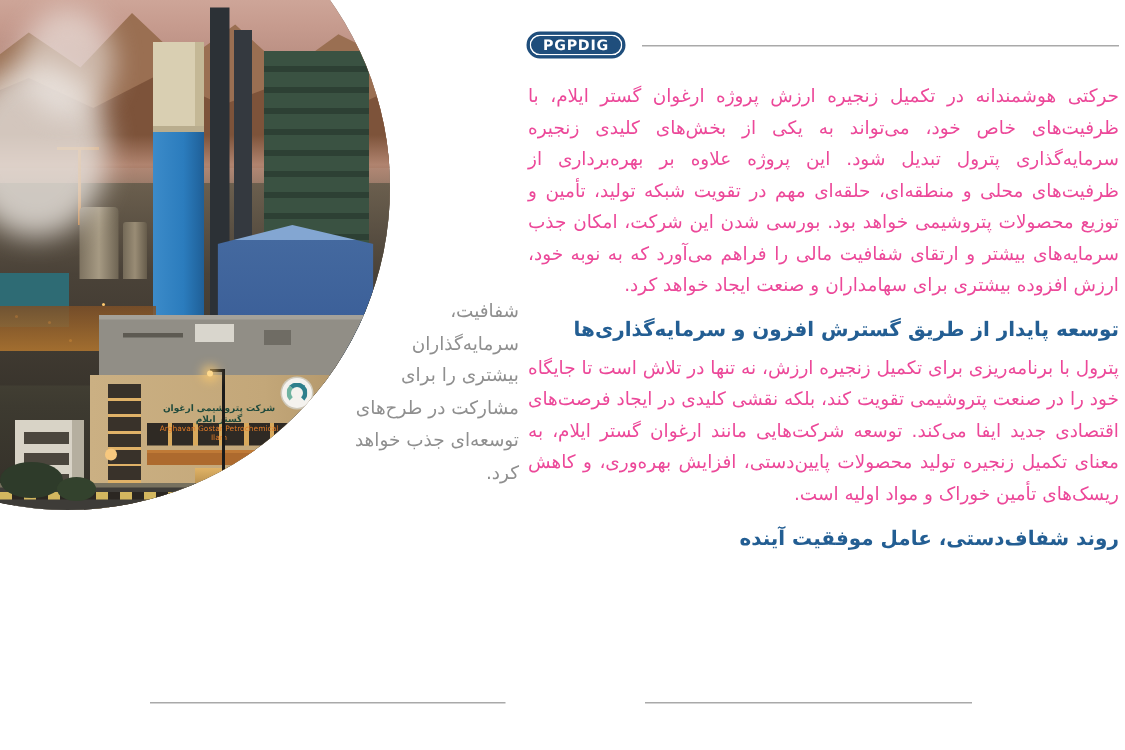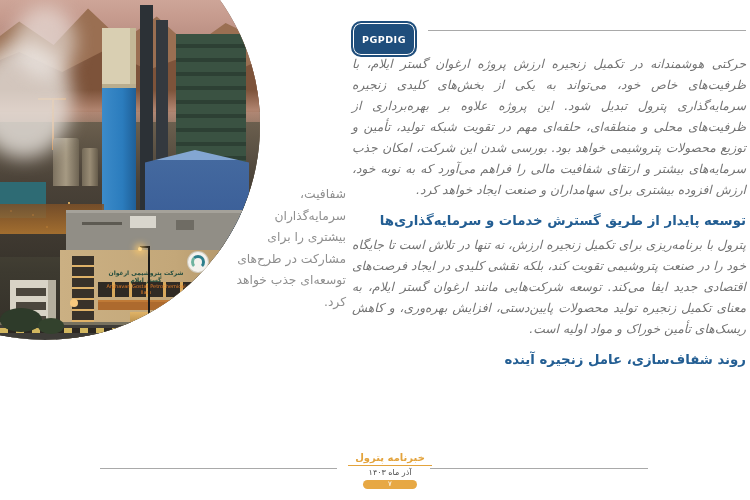--- a/index.html
+++ b/index.html
@@ -85,38 +85,38 @@
     box-shadow:0 0 7px 3px rgba(255,204,110,.9), -66px 54px 0 2px #f7c87e, 100px 40px 0 2px #f7c87e; }
   .ph-logo { left:358px; top:342px; width:20px; height:20px; border-radius:50%; background:#f4f2ee;
     box-shadow:0 0 0 1px #cfc9ba; }
   .ph-logo-arc { left:361px; top:345px; width:14px; height:14px; border-radius:50%;
     border:3px solid #2e7f8c; border-bottom-color:transparent; border-left-color:#6fb3a0; }
   .ph-sign-fa { left:276px; top:359px; width:80px; font-size:6px; font-weight:bold; color:#1f4a3c;
     direction:rtl; text-align:center; line-height:7px; }
   .ph-sign-en { left:272px; top:373px; width:88px; font-size:5px; color:#e07b28;
     text-align:center; line-height:6px; }
   
-  .pgpdig-badge { position:absolute; left:351px; top:21px; height:36px; padding:0 9px;
+  .pgpdig-badge { position:absolute; left:351px; top:21px; height:18px; padding:0 9px;
     border-radius:10px; background:#1f4e7c; border:2px solid #1f4e7c;
     box-shadow:inset 0 0 0 1px #ffffff; color:#fff; font-size:9.5px; font-weight:bold;
     letter-spacing:.5px; display:inline-flex; align-items:center; }
   .rule { position:absolute; height:1px; background:#a9a9a9; }
   .rule-top { left:428px; top:30px; width:318px; }
   .rule-bottom-left { left:100px; top:468px; width:237px; }
   .rule-bottom-right { left:430px; top:468px; width:218px; }
   
   .right-col { position:absolute; left:352px; top:54px; width:394px; direction:rtl; }
   .right-col p, .left-col p {
-    font-size:12.3px; line-height:21px; color:#737373;
-    text-align:justify; text-justify:inter-word;font-style:italic; }
+    font-size:12.3px; line-height:21px; color:#ec4899;
+    text-align:justify; text-justify:inter-word; }
   .right-col h3, .left-col h3 {
     font-size:13.3px; line-height:16px; font-weight:bold; color:#235e93; }
   .right-col p { margin-bottom:12px; }
   .right-col h3 { margin:2px 0 6px; }
-  .pull-quote { position:absolute; left:228px; top:184px; width:118px; direction:rtl;
+  .pull-quote { position:absolute; left:228px; top:197px; width:118px; direction:rtl;
     text-align:right; color:#8f8f8f; font-size:12.3px; line-height:21.5px; white-space:pre-line; }
   .left-col { position:absolute; left:8px; top:346px; width:345px; direction:rtl; }
   .left-col h3 { margin-bottom:6px; }
   
   .footer-badge { position:absolute; left:348px; top:452px; width:84px; text-align:center; direction:rtl; }
   .fb-title { font-size:10px; font-weight:bold; color:#e3a33c;
     border-bottom:1px solid #e3a33c; padding-bottom:2px; }
   .fb-date { font-size:8px; color:#4a4a4a; padding:2px 0 3px; }
   .fb-pill { width:54px; height:9px; margin:0 auto; background:#e7a844; border-radius:5px;
     color:#fff; font-size:7px; line-height:9px; }
@@ -170,36 +170,31 @@
     <div class="ps ph-lamp-pole"></div>
     <div class="ps ph-lamp-head"></div>
     <div class="ps ph-lamp-glow"></div>
   </div>
 
   <div class="pgpdig-badge">PGPDIG</div>
   <div class="rule rule-top"></div>
 
   <div class="right-col">
     <p>حرکتی هوشمندانه در تکمیل زنجیره ارزش پروژه ارغوان گستر ایلام، با ظرفیت‌های خاص خود، می‌تواند به یکی از بخش‌های کلیدی زنجیره سرمایه‌گذاری پترول تبدیل شود. این پروژه علاوه بر بهره‌برداری از ظرفیت‌های محلی و منطقه‌ای، حلقه‌ای مهم در تقویت شبکه تولید، تأمین و توزیع محصولات پتروشیمی خواهد بود. بورسی شدن این شرکت، امکان جذب سرمایه‌های بیشتر و ارتقای شفافیت مالی را فراهم می‌آورد که به نوبه خود، ارزش افزوده بیشتری برای سهامداران و صنعت ایجاد خواهد کرد.</p>
-    <h3>توسعه پایدار از طریق گسترش خدمات و سرمایه‌گذاری‌ها</h3>
+    <h3>توسعه پایدار از طریق گسترش افزون و سرمایه‌گذاری‌ها</h3>
     <p>پترول با برنامه‌ریزی برای تکمیل زنجیره ارزش، نه تنها در تلاش است تا جایگاه خود را در صنعت پتروشیمی تقویت کند، بلکه نقشی کلیدی در ایجاد فرصت‌های اقتصادی جدید ایفا می‌کند. توسعه شرکت‌هایی مانند ارغوان گستر ایلام، به معنای تکمیل زنجیره تولید محصولات پایین‌دستی، افزایش بهره‌وری، و کاهش ریسک‌های تأمین خوراک و مواد اولیه است.</p>
-    <h3>روند شفاف‌سازی، عامل زنجیره آینده</h3>
+    <h3>روند شفاف‌دستی، عامل موفقیت آینده</h3>
   </div>
 
   <div class="pull-quote">شفافیت،
 سرمایه‌گذاران
 بیشتری را برای
 مشارکت در طرح‌های
 توسعه‌ای جذب خواهد
 کرد.</div>
 
   <div class="left-col">
   </div>
 
-  <div class="footer-badge">
-    <div class="fb-title">خبرنامه پترول</div>
-    <div class="fb-date">آذر ماه ۱۴۰۳</div>
-    <div class="fb-pill">۷</div>
-  </div>
   <div class="rule rule-bottom-left"></div>
   <div class="rule rule-bottom-right"></div>
 
 </div>
 
 </body></html>

